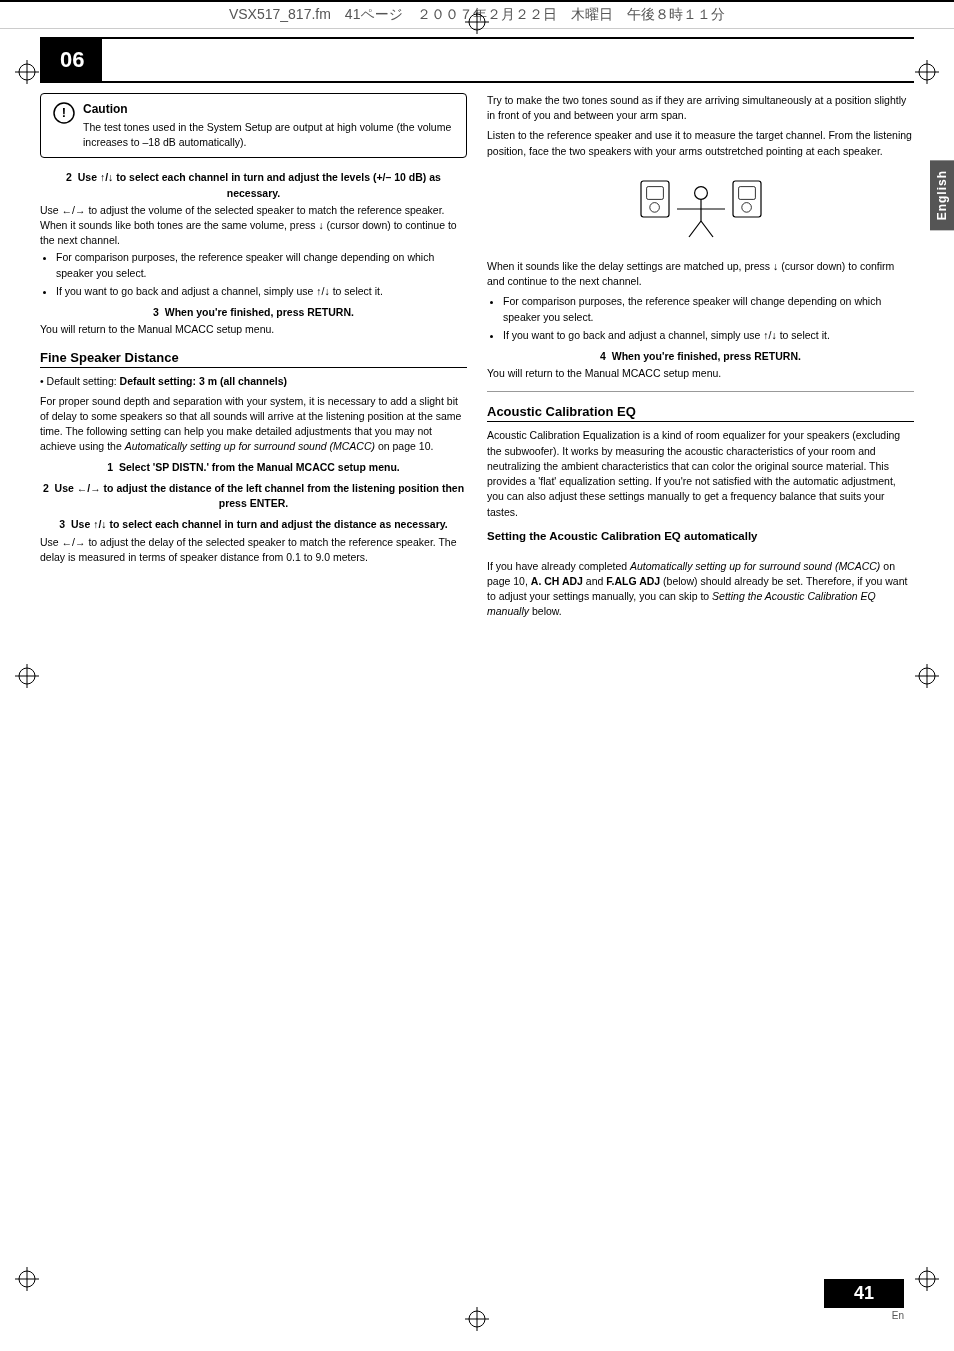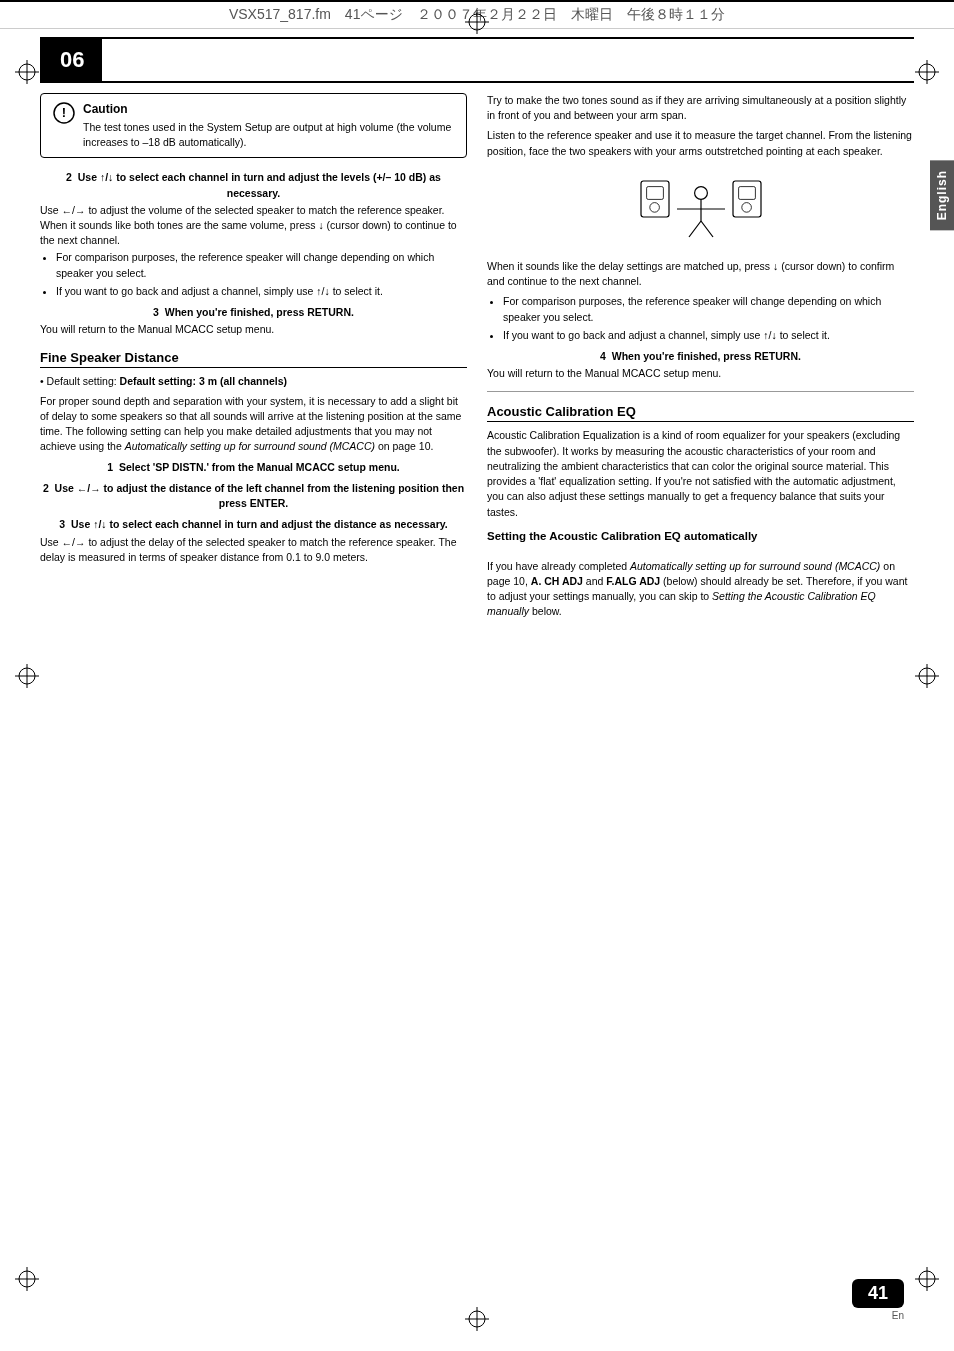--- a/index.html
+++ b/index.html
@@ -169,22 +169,22 @@
       right: 50px;
       display: flex;
       flex-direction: column;
       align-items: flex-end;
     }
     .page-number-box {
       background: #000;
       color: #fff;
       font-size: 18px;
       font-weight: bold;
-      padding: 4px 16px;
-      border-radius: 6px;
+      padding: 4px 30px;
+      border-radius: 0;
     }
     .page-en {
       font-size: 10px;
       color: #555;
       margin-top: 2px;
     }
 
     
     .reg-mark {
       position: absolute;

